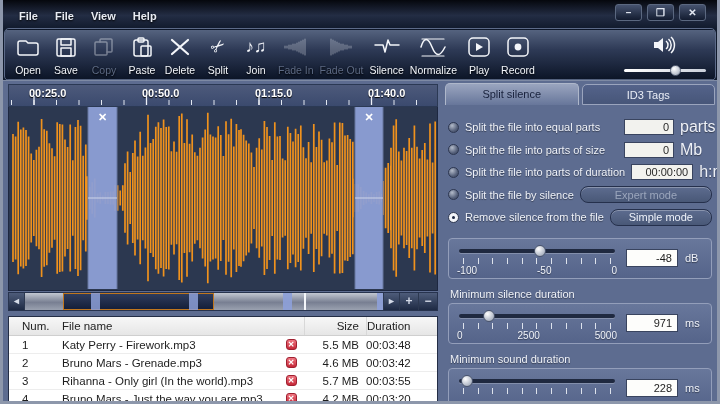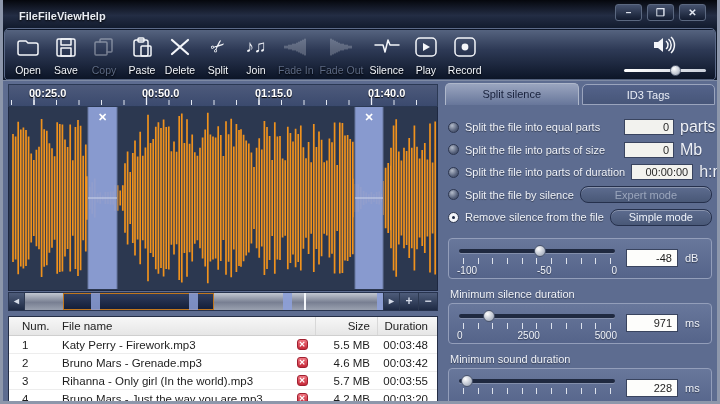--- a/index.html
+++ b/index.html
@@ -1,21 +1,21 @@
 <!DOCTYPE html>
 <html><head>
 <meta charset="utf-8">
 <style>
   *{margin:0;padding:0;box-sizing:border-box}
   html,body{background:#333}
   body{font-family:"Liberation Sans",sans-serif}
   #window{position:relative;width:720px;height:404px;overflow:hidden;background:#101a2c;border-left:3px solid #8d97ab;border-right:3px solid #8d97ab;border-bottom:3px solid #8d97ab}
   
   .topbar{position:absolute;left:-3px;top:0;width:720px;height:28px;background:linear-gradient(180deg,#05070d,#232d44 55%,#121b2e)}
-  .menus{position:absolute;left:19px;top:10px;display:flex;}
+  .menus{position:absolute;left:19px;top:10px;display:flex;gap:17px}
   .menu{color:#e8ecf4;font-size:11px;font-weight:bold;text-shadow:0 1px 2px #000;cursor:default}
   .wctrls{position:absolute;right:14px;top:4px;display:flex;gap:5px}
   .wbtn{width:27px;height:17px;border:1px solid #5b6880;border-radius:3px;background:linear-gradient(180deg,#46536f,#131c30);color:#e3e8f2;font-size:10px;line-height:15px;text-align:center;font-weight:bold}
   
   .toolbar{position:absolute;left:2px;top:29px;width:710px;height:51px;border:1px solid #66749200;outline:1px solid #5c6a88;border-radius:4px;background:linear-gradient(180deg,#55637f 0%,#2e3a56 40%,#0c1527 100%);display:flex;align-items:stretch;padding:2px 3px}
   .tbtn{min-width:38px;padding:2px 3px 1px;display:flex;flex-direction:column;align-items:center;justify-content:space-between;color:#f2f5fa;cursor:pointer}
   .ticon{height:25px;display:flex;align-items:center;justify-content:center}
   .tbtn svg{stroke:#f4f6fa;fill:none;stroke-width:1.5;stroke-linejoin:round;stroke-linecap:round}
   .tlabel{font-size:10.5px;text-shadow:0 1px 2px #000;white-space:nowrap}
   .tbtn.disabled{color:#5d6a84}
@@ -42,21 +42,21 @@
   .nmark{position:absolute;top:0;bottom:0;width:9px;background:#8da0d8;opacity:.92}
   .ncursor{position:absolute;top:0;bottom:0;width:2px;background:#f4f6fa}
   
   .table{position:absolute;left:5px;top:235px;width:430px;height:108px;background:#fff;border:1px solid #232d45;font-size:11.5px;color:#1d1d1d}
   .thead{display:flex;height:19px;align-items:center;background:linear-gradient(180deg,#f7f7f7,#e6e6e6);border-bottom:1px solid #cfcfcf;color:#222}
   .trow{display:flex;height:18px;align-items:center;border-bottom:1px solid #ededed;cursor:default}
   .c-num{width:44px;padding-left:13px}
   .c-name{flex:1;padding-left:9px;white-space:nowrap;overflow:hidden}
   .c-del{width:26px;display:flex;justify-content:center}
   .c-size{width:62px;text-align:right;padding-right:7px}
-  .c-dur{width:60px;text-align:right;padding-right:9px}
+  .c-dur{width:71px;text-align:left;padding-right:9px}
   .thead .c-size,.thead .c-dur{border-left:1px solid #d8d8d8;height:100%;line-height:18px}
   .delbtn{width:11px;height:11px;border-radius:3px;border:1px solid #a02030;background:linear-gradient(180deg,#ef7580,#c52737);color:#fff;font-size:8px;line-height:10px;text-align:center;font-weight:bold;cursor:pointer}
   
   .rpanel{position:absolute;left:440px;top:2px;width:274px;height:322px}
   .tabs{display:flex;height:22px;gap:3px;padding:0 2px}
   .tab{flex:1;border-radius:5px 5px 0 0;font-size:11px;text-align:center;line-height:21px;cursor:pointer}
   .tab.active{background:linear-gradient(180deg,#9aa5bf,#67769a);color:#18213c;border:1px solid #aeb7ca;border-bottom:none}
   .tab.inactive{background:linear-gradient(180deg,#54638a,#475679);color:#e9edf6;border:1px solid #9aa4bd;margin-top:1px}
   .pbody{position:absolute;top:22px;left:0;right:0;bottom:-84px;padding:11px 5px 0 5px}
   .optrow{display:flex;align-items:center;height:22.5px;color:#eef1f8;font-size:11px;gap:6px}
@@ -178,20 +178,30 @@
       <span class="ticon">
           <svg width="26" height="22" viewBox="0 0 26 22">
             <polyline points="1,9 9,9 11,16 14,4 16,9 25,9"></polyline>
           </svg>
         </span>
       <span class="tlabel">Silence</span>
     </div>
     <div class="tbtn">
       <span class="ticon">
           <svg width="26" height="22" viewBox="0 0 26 22">
+            <path d="M2 3 H24" stroke-width="1.2"></path>
+            <path d="M1 11 C4 1,8 1,12 11 C16 21,20 21,25 11"></path>
+            <path d="M2 20 H24" stroke-width="1.2"></path>
+          </svg>
+        </span>
+      <span class="tlabel">Normalize</span>
+    </div>
+    <div class="tbtn">
+      <span class="ticon">
+          <svg width="26" height="22" viewBox="0 0 26 22">
             <rect x="3" y="2" width="20" height="18" rx="4"></rect>
             <polygon points="10,7 17,11 10,15" fill="#f4f6fa" stroke="none"></polygon>
           </svg>
         </span>
       <span class="tlabel">Play</span>
     </div>
     <div class="tbtn">
       <span class="ticon">
           <svg width="26" height="22" viewBox="0 0 26 22">
             <rect x="3" y="2" width="20" height="18" rx="4"></rect>

